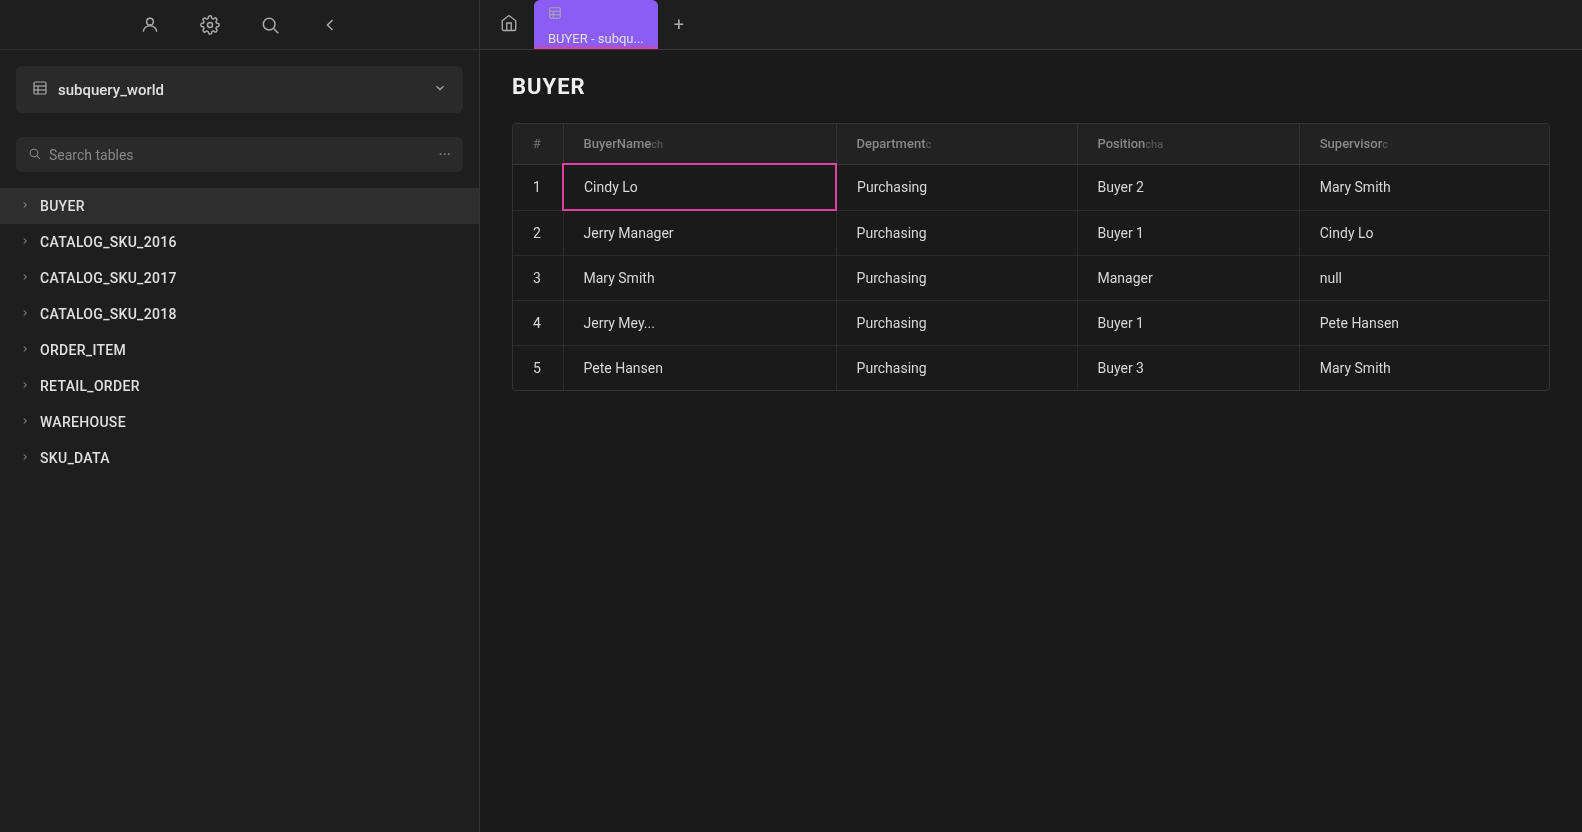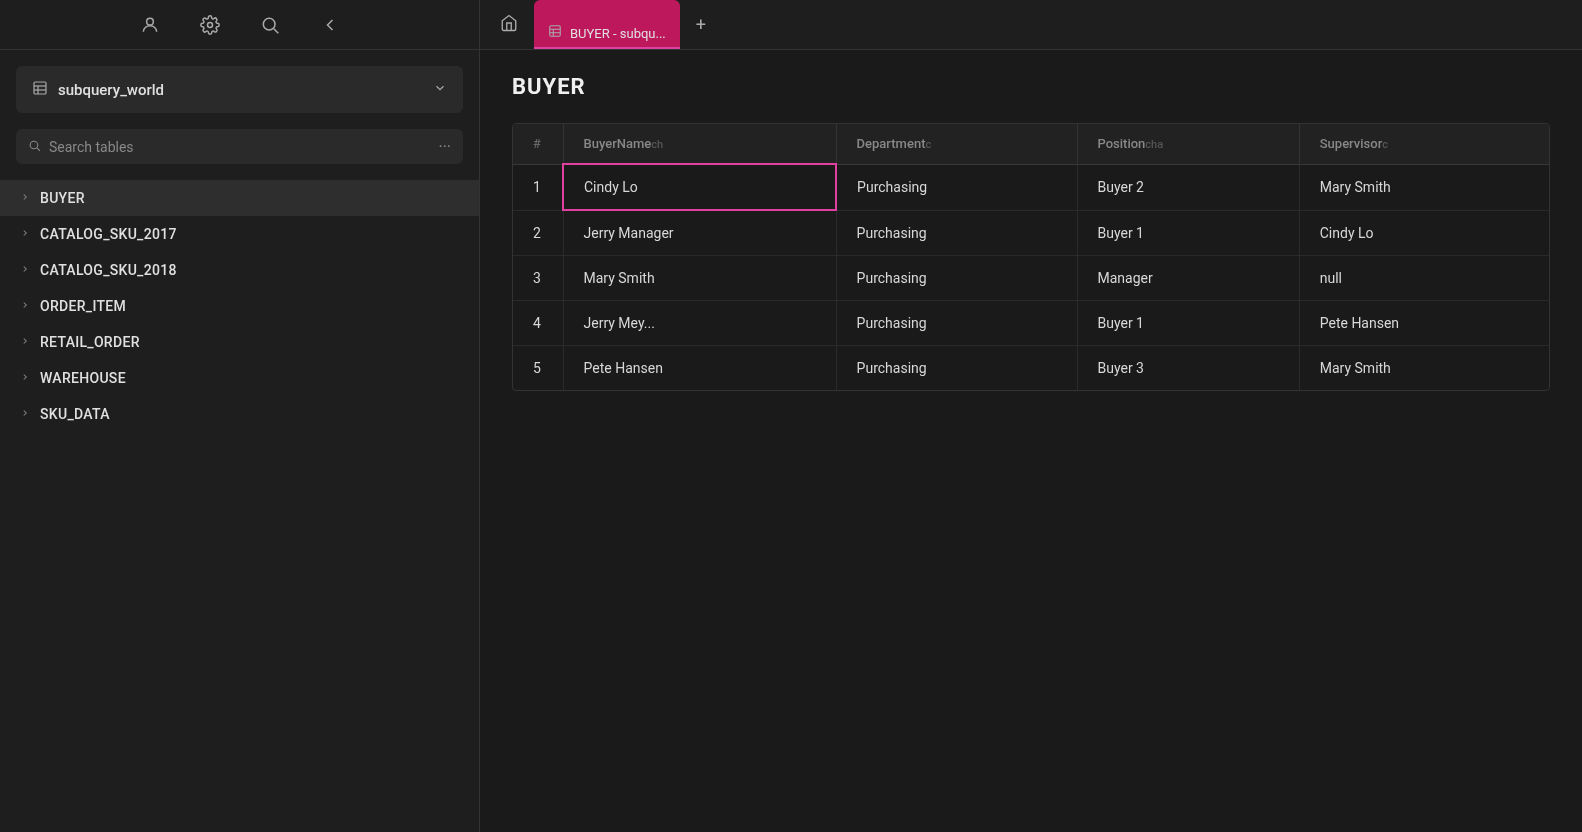--- a/index.html
+++ b/index.html
@@ -56,30 +56,31 @@
 
     .home-icon-btn {
       color: #aaa;
       cursor: pointer;
       font-size: 16px;
       padding: 4px 8px;
     }
 
     .tab-item {
       display: flex;
-      align-items: flex-end;
+      align-items: flex-start;
       gap: 8px;
       padding: 6px 14px;
-      background-color: #be185d;
+      background-color: #8b5cf6;
       border-radius: 6px 6px 0 0;
       cursor: pointer;
       color: #e0e0e0;
       border-bottom: 2px solid #e040a0;
       height: 100%;
       position: relative;
+      flex-direction: column;
     }
 
     .tab-icon {
       font-size: 14px;
       color: #aaa;
     }
 
     .tab-label {
       font-size: 13px;
     }
@@ -136,21 +137,21 @@
       font-size: 12px;
     }
 
     .search-bar {
       display: flex;
       align-items: center;
       gap: 8px;
       background-color: #2a2a2a;
       border-radius: 6px;
       padding: 8px 12px;
-      margin: 0 16px 12px 16px;
+      margin: 8px 16px 12px 16px;
       cursor: text;
     }
 
     .search-icon-sm {
       color: #888;
       font-size: 13px;
     }
 
     .search-input-fake {
       flex: 1;
@@ -367,20 +368,28 @@
       </svg>
     </span>
     <span class="table-name">BUYER</span>
   </div>
         <div class="table-item">
     <span class="chevron-right">
       <svg width="10" height="10" viewBox="0 0 24 24" fill="none" stroke="#888" stroke-width="2.5">
         <polyline points="9 18 15 12 9 6"></polyline>
       </svg>
     </span>
+    <span class="table-name">CATALOG_SKU_2016</span>
+  </div>
+        <div class="table-item">
+    <span class="chevron-right">
+      <svg width="10" height="10" viewBox="0 0 24 24" fill="none" stroke="#888" stroke-width="2.5">
+        <polyline points="9 18 15 12 9 6"></polyline>
+      </svg>
+    </span>
     <span class="table-name">CATALOG_SKU_2017</span>
   </div>
         <div class="table-item">
     <span class="chevron-right">
       <svg width="10" height="10" viewBox="0 0 24 24" fill="none" stroke="#888" stroke-width="2.5">
         <polyline points="9 18 15 12 9 6"></polyline>
       </svg>
     </span>
     <span class="table-name">CATALOG_SKU_2018</span>
   </div>

